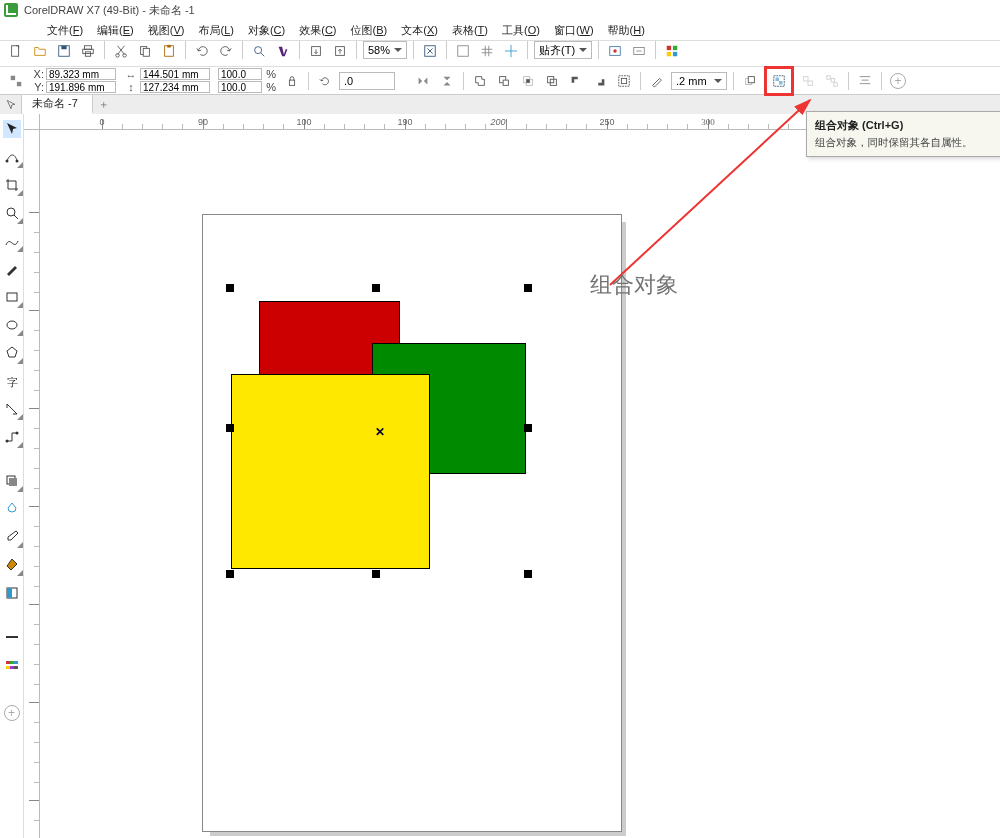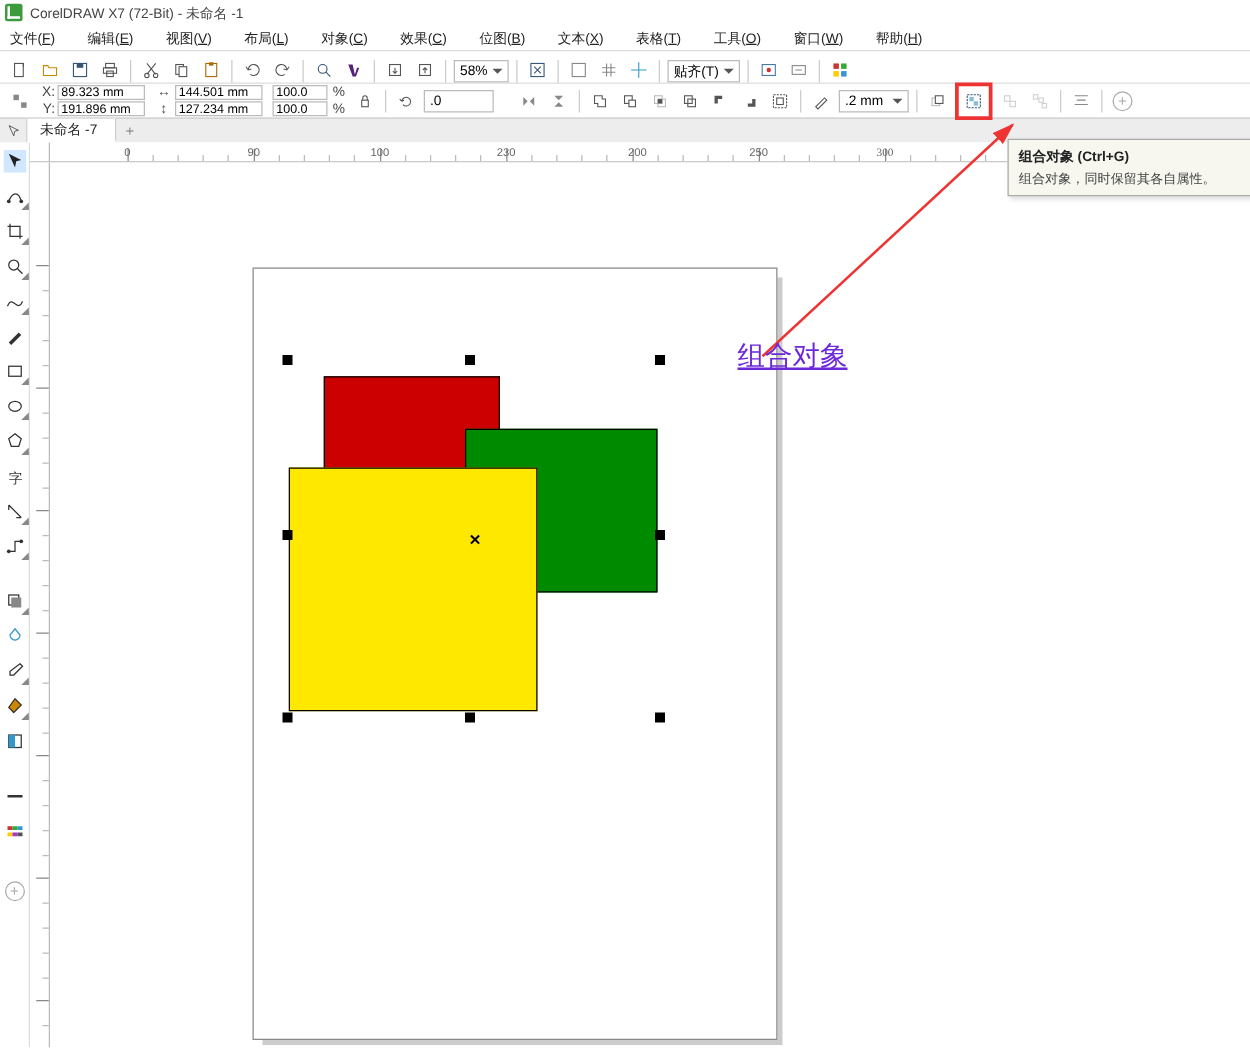--- a/index.html
+++ b/index.html
@@ -5,26 +5,26 @@
 * { box-sizing: border-box; margin: 0; padding: 0; font-family: "Microsoft YaHei", Tahoma, sans-serif; font-size: 11px; }
 body { background: #fff; width: 1000px; height: 838px; overflow: hidden; position: relative; user-select: none; }
 
 
 .title-bar { height: 20px; background: #fff; display: flex; align-items: center; padding: 0 4px; gap: 6px; }
 .app-logo { width: 14px; height: 14px; background: #3c9b3c; border-radius: 2px; position: relative; }
 .app-logo::after { content: ""; position: absolute; inset: 2px; border: 2px solid #fff; border-top: none; border-right: none; }
 .title-text { color: #444; }
 
 
-.menu-bar { height: 20px; display: flex; align-items: center; padding: 0 2px; gap: 14px; background: #fff; }
+.menu-bar { height: 20px; display: flex; align-items: center; padding: 0 2px; gap: 2px; background: #fff; margin-left: 39px; }
 .menu-item { padding: 2px 6px; color: #222; cursor: default; }
 .menu-item u { text-decoration: underline; }
 
 
-.toolbar { height: 26px; display: flex; align-items: flex-end; padding: 0 6px; gap: 4px; background: #fff; border-top: 1px solid #ddd; }
+.toolbar { height: 26px; display: flex; align-items: flex-start; padding: 0 6px; gap: 4px; background: #fff; border-top: 1px solid #ddd; }
 .tb-btn { width: 20px; height: 20px; display: flex; align-items: center; justify-content: center; color: #555; cursor: default; }
 .tb-btn svg { width: 14px; height: 14px; }
 .sep { width: 1px; height: 18px; background: #ccc; margin: 0 2px; }
 .dropdown { height: 18px; border: 1px solid #bbb; background: #fff; padding: 0 16px 0 4px; display: flex; align-items: center; position: relative; min-width: 44px; }
 .dropdown::after { content: ""; position: absolute; right: 4px; top: 50%; margin-top: -2px; border: 4px solid transparent; border-top-color: #555; }
 
 
 .prop-bar { height: 28px; display: flex; align-items: center; padding: 0 6px; gap: 4px; background: #fff; border-top: 1px solid #ddd; }
 .coord-block { display: flex; flex-direction: column; gap: 1px; padding: 0 2px; }
 .coord-row { display: flex; align-items: center; gap: 2px; }
@@ -71,35 +71,35 @@
 .sel-handle { position: absolute; width: 8px; height: 8px; background: #000; }
 .sel-center { position: absolute; font-size: 12px; font-weight: bold; color: #003; transform: translate(-50%,-50%); }
 
 
 .tooltip { position: absolute; top: 111px; left: 806px; width: 214px; background: #f7f7f0; border: 1px solid #aaa; padding: 6px 8px; box-shadow: 2px 2px 4px rgba(0,0,0,.15); z-index: 50; }
 .tooltip .tt-title { font-weight: bold; color: #222; margin-bottom: 3px; }
 .tooltip .tt-body { color: #444; font-size: 10.5px; }
 
 
 .anno-arrow { position: absolute; pointer-events: none; z-index: 40; }
-.anno-text { position: absolute; color: #6d28d9; font-size: 22px; left: 590px; top: 270px; pointer-events: none; z-index: 40; text-decoration: underline; }
+.anno-text { position: absolute; color: #737373; font-size: 22px; left: 590px; top: 270px; pointer-events: none; z-index: 40; }
 
 
 .fly { position: relative; }
 .fly::after { content: ""; position: absolute; right: -2px; bottom: -2px; border: 3px solid transparent; border-right-color: #888; border-bottom-color: #888; }
 
 
 .add-circle { width: 16px; height: 16px; border: 1px solid #aaa; border-radius: 50%; display: flex; align-items: center; justify-content: center; color: #aaa; font-size: 12px; }
 </style>
 </head>
 <body>
 
 <div class="title-bar">
   <span class="app-logo"></span>
-  <span class="title-text">CorelDRAW X7 (72-Bit) - 未命名 -1</span>
+  <span class="title-text">CorelDRAW X7 (49-Bit) - 未命名 -1</span>
 </div>
 
 <div class="menu-bar">
   <span class="menu-item"><span>文件</span>(<u>F</u>)</span>
   <span class="menu-item"><span>编辑</span>(<u>E</u>)</span>
   <span class="menu-item"><span>视图</span>(<u>V</u>)</span>
   <span class="menu-item"><span>布局</span>(<u>L</u>)</span>
   <span class="menu-item"><span>对象</span>(<u>C</u>)</span>
   <span class="menu-item"><span>效果</span>(<u>C</u>)</span>
   <span class="menu-item"><span>位图</span>(<u>B</u>)</span>
@@ -543,27 +543,27 @@
         <div class="tick-minor" style="left: 203px;"></div>
         <div class="tick-minor" style="left: 223px;"></div>
         <div class="tick-minor" style="left: 243px;"></div>
         <div class="tick-major" style="left: 264px;"></div>
         <div class="tick-label" style="left: 264px;">100</div>
         <div class="tick-minor" style="left: 284px;"></div>
         <div class="tick-minor" style="left: 304px;"></div>
         <div class="tick-minor" style="left: 324px;"></div>
         <div class="tick-minor" style="left: 344px;"></div>
         <div class="tick-major" style="left: 365px;"></div>
-        <div class="tick-label" style="left: 365px;">230</div>
+        <div class="tick-label" style="left: 365px;">190</div>
         <div class="tick-minor" style="left: 385px;"></div>
         <div class="tick-minor" style="left: 405px;"></div>
         <div class="tick-minor" style="left: 425px;"></div>
         <div class="tick-minor" style="left: 445px;"></div>
         <div class="tick-major" style="left: 466px;"></div>
-        <div class="tick-label" style="left: 470px;">200</div>
+        <div class="tick-label" style="left: 458px; font-style: italic;">200</div>
         <div class="tick-minor" style="left: 486px;"></div>
         <div class="tick-minor" style="left: 506px;"></div>
         <div class="tick-minor" style="left: 526px;"></div>
         <div class="tick-minor" style="left: 546px;"></div>
         <div class="tick-major" style="left: 567px;"></div>
         <div class="tick-label" style="left: 567px;">250</div>
         <div class="tick-minor" style="left: 587px;"></div>
         <div class="tick-minor" style="left: 607px;"></div>
         <div class="tick-minor" style="left: 627px;"></div>
         <div class="tick-minor" style="left: 647px;"></div>

